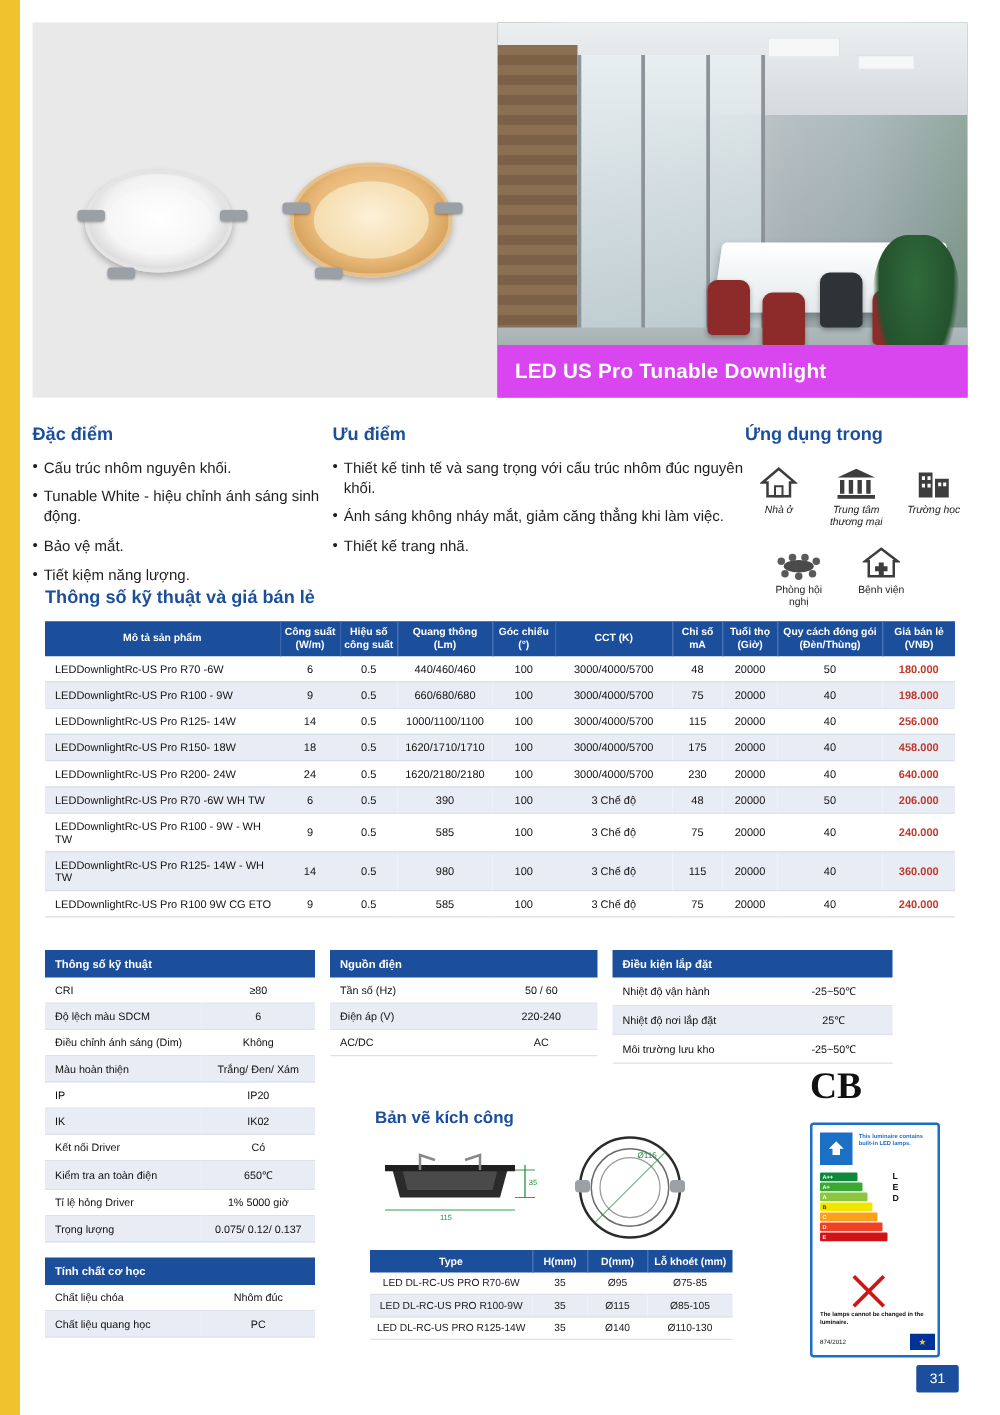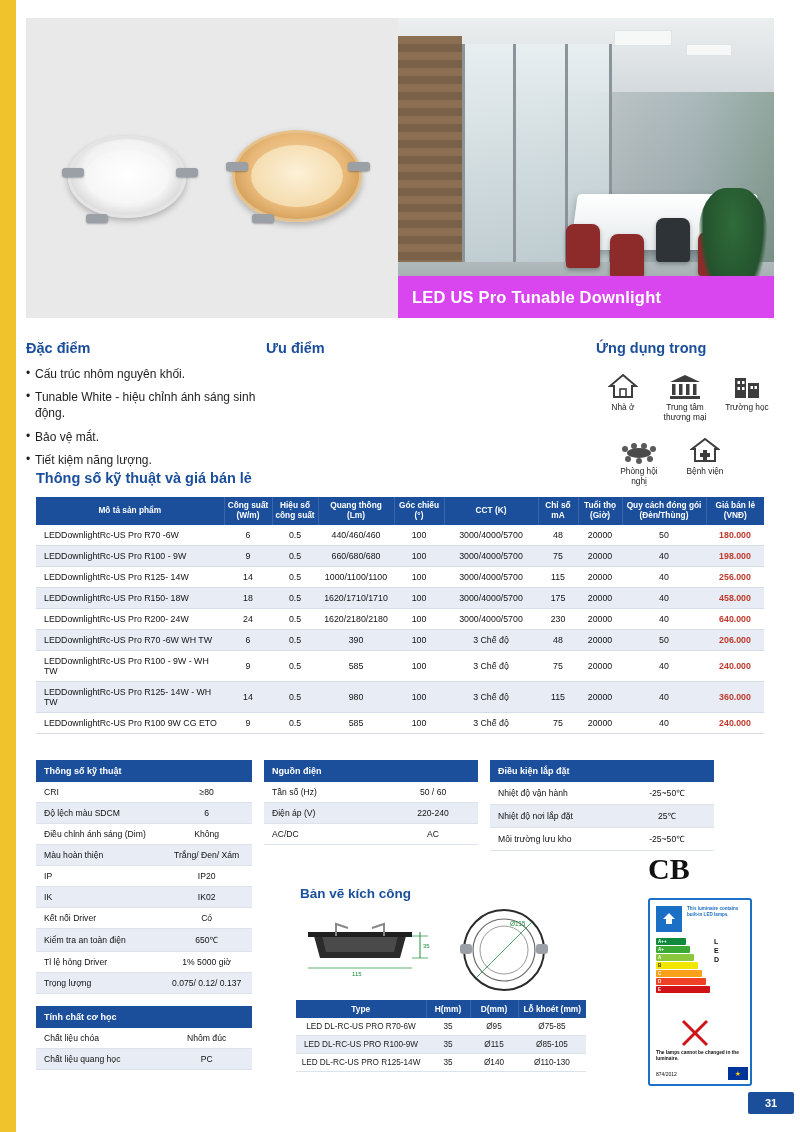--- a/index.html
+++ b/index.html
@@ -133,21 +133,21 @@
     color: #1b4f9c; font-size: 14.5px; font-weight: bold; margin-bottom: 10px;
   }
   .bullets { list-style: none; margin: 0; padding: 0; }
   .bullets li {
     font-size: 12px; color:#1f1f1f; line-height: 1.35; margin-bottom: 7px;
     position: relative; padding-left: 9px;
   }
   .bullets li:before {
     content: "•"; position:absolute; left:0; top:-1px; color:#1f1f1f;
   }
-  .apps-row { display:flex; gap: 8px; margin-top: 2px; }
+  .apps-row { display:flex; gap: 8px; margin-top: 2px; font-style: italic; }
   .app-item { width: 54px; text-align: center; }
   .app-ico { height: 34px; display:flex; align-items:flex-end; justify-content:center; }
   .app-ico svg { display:block; }
   .app-lbl { font-size: 8.3px; line-height: 1.15; margin-top: 3px; color:#222; }
   .apps-row2 { display:flex; gap: 12px; margin-top: 8px; margin-left: 16px; }
 
   .specs-title {
     position:absolute; left:36px; top:470px;
     color:#1b4f9c; font-size:14.5px; font-weight:bold;
   }
@@ -230,24 +230,24 @@
   .lb-note { position:absolute; left:6px; top:150px; width:92px; font-size:4.8px; font-weight:bold; color:#111; line-height:1.3; }
   .lb-foot { position:absolute; left:6px; bottom:4px; width:92px; display:flex; justify-content:space-between; align-items:center; }
   .lb-code { font-size:5px; color:#111; }
   .eu-flag { width:20px; height:13px; background:#003399; position:relative; }
   .eu-flag:after {
     content:"★"; position:absolute; left:50%; top:50%; transform:translate(-50%,-50%);
     color:#ffcc00; font-size:7px;
   }
 
   .page-num {
-    position:absolute; right: 6px; bottom: 18px;
-    width: 46px; height: 22px; background:#1b4f9c; color:#fff;
+    position:absolute; right: 33px; bottom: 18px;
+    width: 34px; height: 22px; background:#1b4f9c; color:#fff;
     display:flex; align-items:center; justify-content:center;
-    font-size: 11px; font-weight:bold; border-radius:2px;
+    font-size: 11px; font-weight:normal; border-radius:2px;
   }
 </style>
 </head>
 <body>
 
 <div class="page">
 
   <div class="left-bar"></div>
 
   <div class="hero">
@@ -287,20 +287,25 @@
       <div class="sec-title">Đặc điểm</div>
       <ul class="bullets">
         <li>Cấu trúc nhôm nguyên khối.</li>
         <li>Tunable White - hiệu chỉnh ánh sáng sinh động.</li>
         <li>Bảo vệ mắt.</li>
         <li>Tiết kiệm năng lượng.</li>
       </ul>
     </div>
     <div class="col-b">
       <div class="sec-title">Ưu điểm</div>
+      <ul class="bullets">
+        <li>Thiết kế tinh tế và sang trọng với cấu trúc nhôm đúc nguyên khối.</li>
+        <li>Ánh sáng không nháy mắt, giảm căng thẳng khi làm việc.</li>
+        <li>Thiết kế trang nhã.</li>
+      </ul>
     </div>
     <div class="col-c">
       <div class="sec-title">Ứng dụng trong</div>
       <div class="apps-row">
         <div class="app-item">
           <div class="app-ico">
             <svg width="30" height="28" viewBox="0 0 30 28">
                 <path d="M15 3 L28 14 H24 V25 H6 V14 H2 Z" fill="none" stroke="#3d3d3d" stroke-width="2"></path>
                 <rect x="12" y="17" width="6" height="8" fill="none" stroke="#3d3d3d" stroke-width="1.6"></rect>
               </svg>

